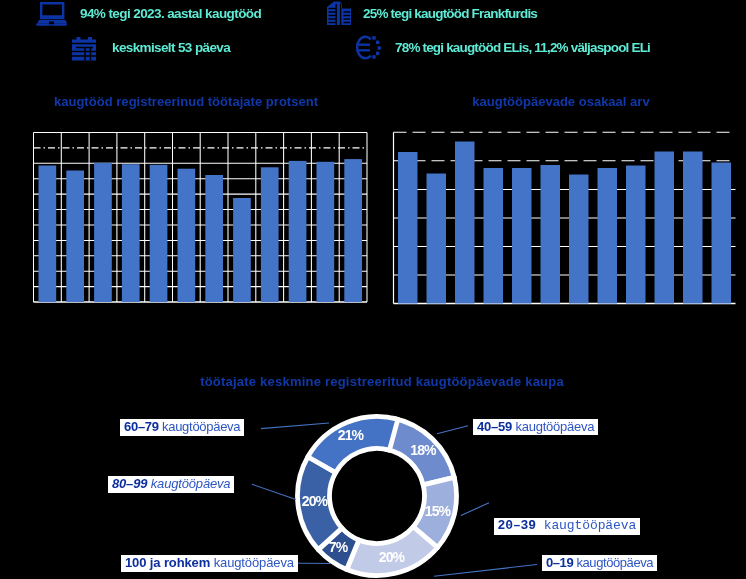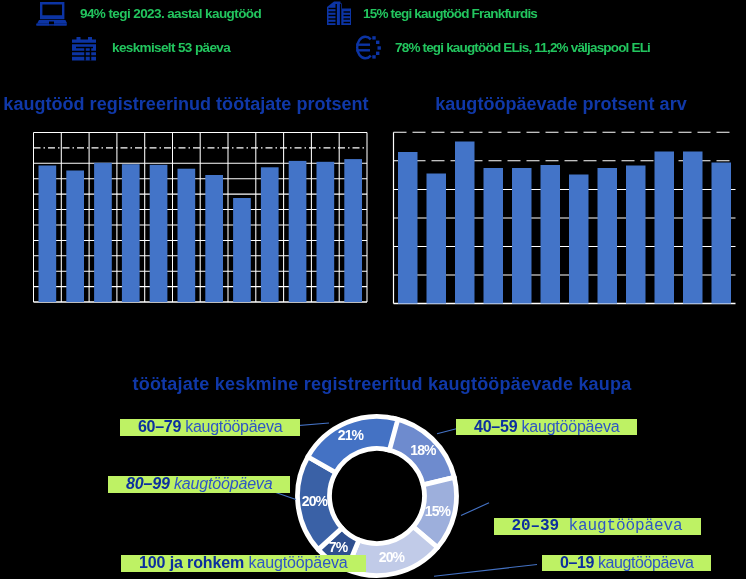--- a/index.html
+++ b/index.html
@@ -1,20 +1,20 @@
 <!DOCTYPE html>
 <html><head><meta charset="utf-8">
 <style>
 * { margin:0; padding:0; box-sizing:border-box; }
 html,body { width:746px; height:579px; background:#000; overflow:hidden; }
 body { position:relative; font-family:"Liberation Sans", sans-serif; }
-.t { position:absolute; white-space:nowrap; color:#22c55e; font-weight:bold; }
+.t { position:absolute; white-space:nowrap; color:#5eead4; font-weight:bold; }
 .hdr { font-size:13.5px; }
-.title { color:#1038a8; font-size:18px; }
-.lab { background:#bef264; font-size:16px; line-height:16.5px; padding:0 18px; font-weight:normal; color:#2e56c4; }
+.title { color:#1038a8; font-size:13px; }
+.lab { background:#ffffff; font-size:13px; line-height:16.5px; padding:0 4px; font-weight:normal; color:#2e56c4; }
 .lab b { color:#0c2f9e; }
 </style></head>
 <body>
 <svg width="746" height="579" viewBox="0 0 746 579" style="position:absolute;left:0;top:0">
 <line x1="33.5" y1="132.5" x2="367.0" y2="132.5" stroke="#fff" stroke-width="1.05"></line>
 <line x1="33.5" y1="147.9" x2="367.0" y2="147.9" stroke="#fff" stroke-width="1.1" stroke-dasharray="7 3 1.5 3"></line>
 <line x1="33.5" y1="163.3" x2="367.0" y2="163.3" stroke="#fff" stroke-width="1.05"></line>
 <line x1="33.5" y1="178.7" x2="367.0" y2="178.7" stroke="#fff" stroke-width="1.05"></line>
 <line x1="33.5" y1="194.1" x2="367.0" y2="194.1" stroke="#fff" stroke-width="1.05"></line>
 <line x1="33.5" y1="209.5" x2="367.0" y2="209.5" stroke="#fff" stroke-width="1.05"></line>
@@ -140,23 +140,23 @@
    <rect x="372.3" y="36.2" width="3.4" height="3.4"></rect>
    <rect x="376.0" y="40.6" width="3.4" height="3.4"></rect>
    <rect x="377.5" y="46.3" width="3.4" height="3.4"></rect>
    <rect x="376.0" y="51.6" width="3.4" height="3.4"></rect>
    <rect x="372.3" y="55.2" width="3.4" height="3.4"></rect>
  </g>
 </g>
 
 </svg>
 <div class="t hdr" style="left:80px; top:6px; letter-spacing:-0.59px;">94% tegi 2023. aastal kaugtööd</div>
-<div class="t hdr" style="left:363px; top:6px; letter-spacing:-0.80px;">15% tegi kaugtööd Frankfurdis</div>
+<div class="t hdr" style="left:363px; top:6px; letter-spacing:-0.80px;">25% tegi kaugtööd Frankfurdis</div>
 <div class="t hdr" style="left:112px; top:39.5px; letter-spacing:-0.62px;">keskmiselt 53 päeva</div>
 <div class="t hdr" style="left:395px; top:39.5px; letter-spacing:-0.82px;text-align:right;">78% tegi kaugtööd ELis, 11,2% väljaspool ELi</div>
 <div class="t title" style="left:186px; top:94px; transform:translateX(-50%); letter-spacing:0.03px;">kaugtööd registreerinud töötajate protsent</div>
-<div class="t title" style="left:561px; top:94px; transform:translateX(-50%); letter-spacing:0.01px;">kaugtööpäevade protsent arv</div>
+<div class="t title" style="left:561px; top:94px; transform:translateX(-50%); letter-spacing:0.01px;">kaugtööpäevade osakaal arv</div>
 <div class="t title" style="left:382px; top:374px; transform:translateX(-50%); letter-spacing:0.22px;">töötajate keskmine registreeritud kaugtööpäevade kaupa</div>
 <div class="t lab" style="left:120px; top:419px; letter-spacing:-0.29px;"><b>60–79</b> kaugtööpäeva</div>
-<div class="t lab" style="left:456px; top:418.5px; letter-spacing:-0.23px;text-align:right;"><b>40–59</b> kaugtööpäeva</div>
+<div class="t lab" style="left:473px; top:418.5px; letter-spacing:-0.23px;text-align:right;"><b>40–59</b> kaugtööpäeva</div>
 <div class="t lab" style="left:108px; top:476px; letter-spacing:-0.17px;font-style:italic;"><b>80–99</b> kaugtööpäeva</div>
 <div class="t lab" style="left:493.5px; top:518px; letter-spacing:-0.1px;font-family:Liberation Mono, monospace;"><b>20–39</b> kaugtööpäeva</div>
 <div class="t lab" style="left:85px; top:555px; letter-spacing:-0.12px;margin-left:36px;"><b>100 ja rohkem</b> kaugtööpäeva</div>
 <div class="t lab" style="left:542px; top:554.5px; letter-spacing:-0.42px;"><b>0–19</b> kaugtööpäeva</div>
 </body></html>

